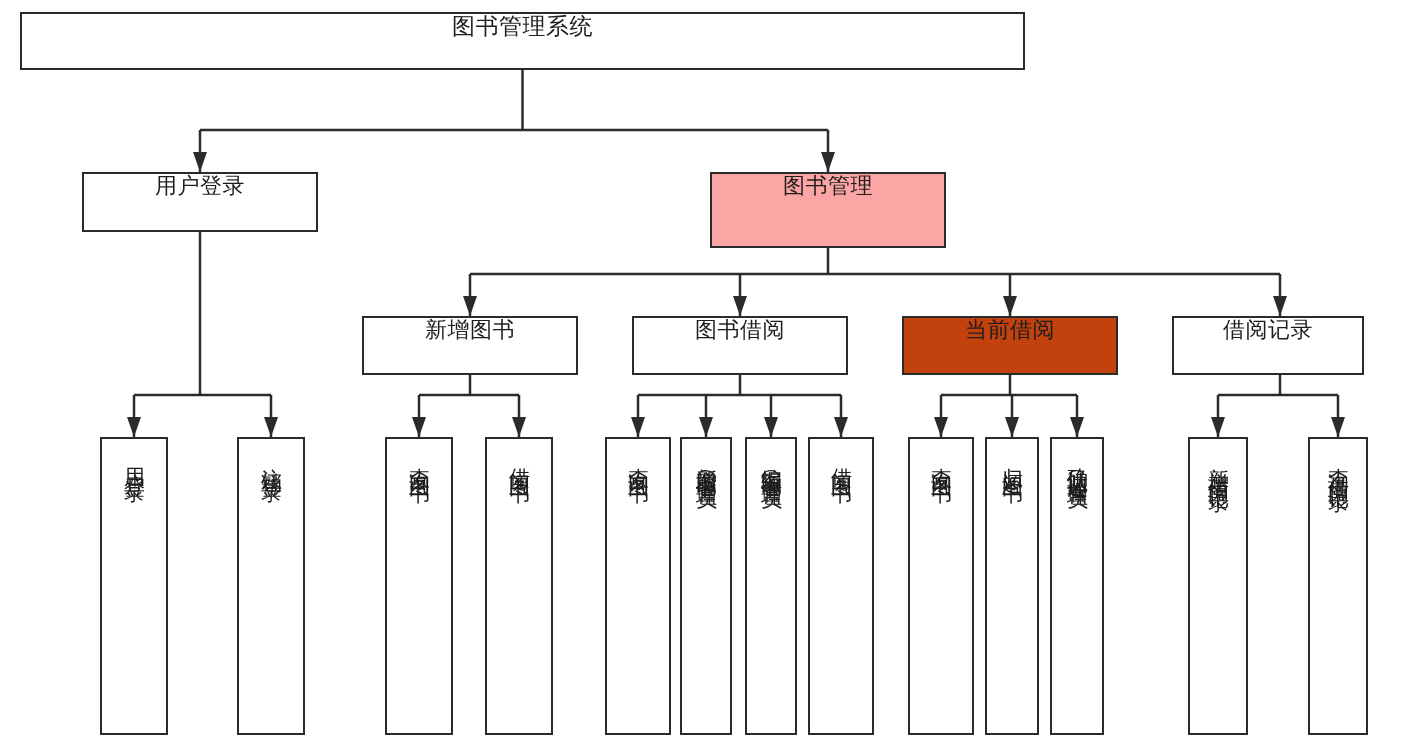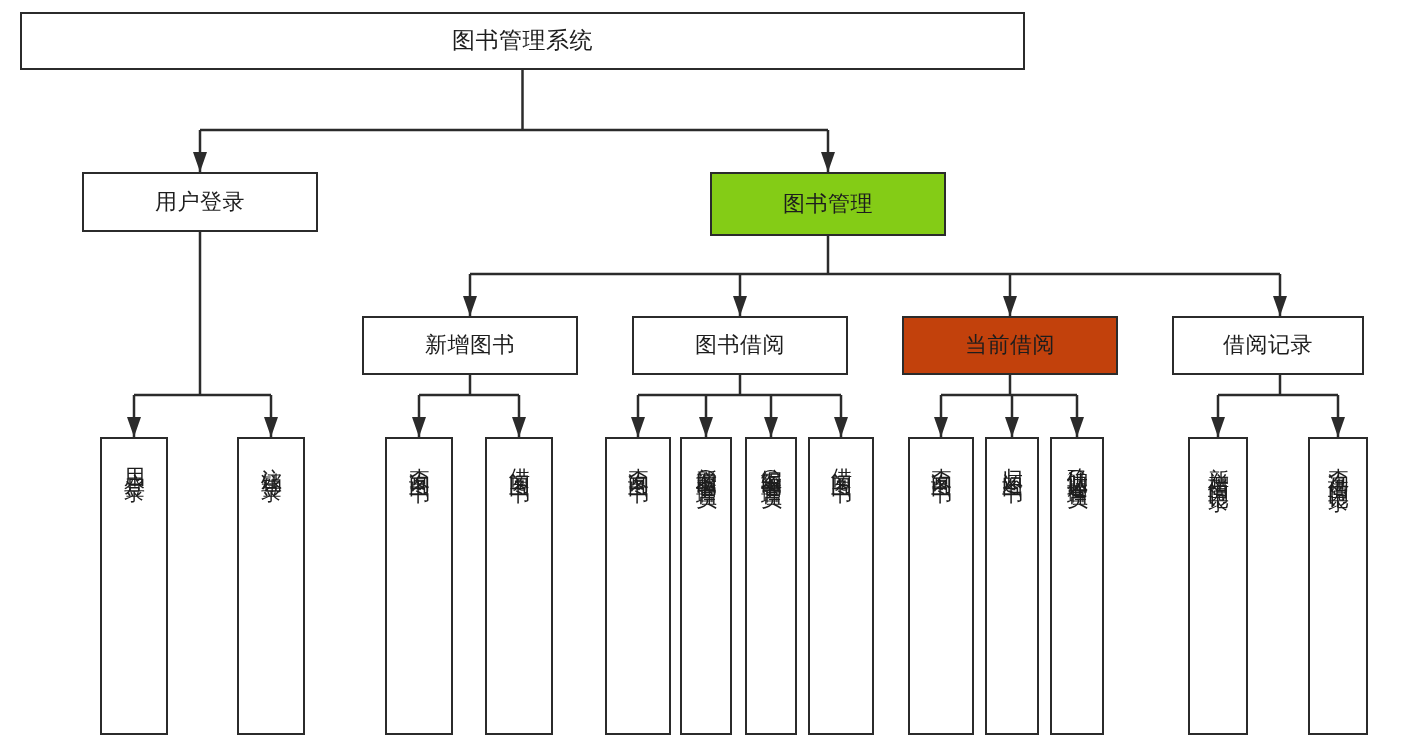--- a/index.html
+++ b/index.html
@@ -24,21 +24,20 @@
     top: 0;
     width: 1405px;
     height: 747px;
   }
   .node {
     position: absolute;
     box-sizing: border-box;
     background: #ffffff;
     border: 2px solid #2b2b2b;
     display: flex;
-    align-items: center;
     justify-content: center;
     color: #1d1d1d;
   }
   .node .node-label {
     display: block;
     text-align: center;
     line-height: 1.12;
     white-space: pre;
   }
   .node.horizontal .node-label {
@@ -130,21 +129,21 @@
       <line x1="1338" y1="395" x2="1338" y2="437" stroke="#2b2b2b" stroke-width="2.5"></line>
       <polygon points="1331,417 1345,417 1338,437" fill="#2b2b2b"></polygon>
     </svg>
   <div id="node-layer">
       <div class="node horizontal root" style="left: 20px; top: 12px; width: 1005px; height: 58px; border-color: rgb(43, 43, 43); background: rgb(255, 255, 255); color: rgb(29, 29, 29);">
         <span class="node-label">图书管理系统</span>
       </div>
       <div class="node horizontal" style="left: 82px; top: 172px; width: 236px; height: 60px; border-color: rgb(43, 43, 43); background: rgb(255, 255, 255); color: rgb(29, 29, 29);">
         <span class="node-label">用户登录</span>
       </div>
-      <div class="node horizontal" style="left: 710px; top: 172px; width: 236px; height: 64px; border-color: rgb(43, 43, 43); background: #84cc16; color: rgb(29, 29, 29);">
+      <div class="node horizontal" style="left: 710px; top: 172px; width: 236px; height: 76px; border-color: rgb(43, 43, 43); background: #fca5a5; color: rgb(29, 29, 29);">
         <span class="node-label">图书管理</span>
       </div>
       <div class="node horizontal" style="left: 362px; top: 316px; width: 216px; height: 59px; border-color: rgb(43, 43, 43); background: rgb(255, 255, 255); color: rgb(29, 29, 29);">
         <span class="node-label">新增图书</span>
       </div>
       <div class="node horizontal" style="left: 632px; top: 316px; width: 216px; height: 59px; border-color: rgb(43, 43, 43); background: rgb(255, 255, 255); color: rgb(29, 29, 29);">
         <span class="node-label">图书借阅</span>
       </div>
       <div class="node horizontal" style="left: 902px; top: 316px; width: 216px; height: 59px; border-color: rgb(43, 43, 43); background: #c2410c; color: rgb(29, 29, 29);">
         <span class="node-label">当前借阅</span>

